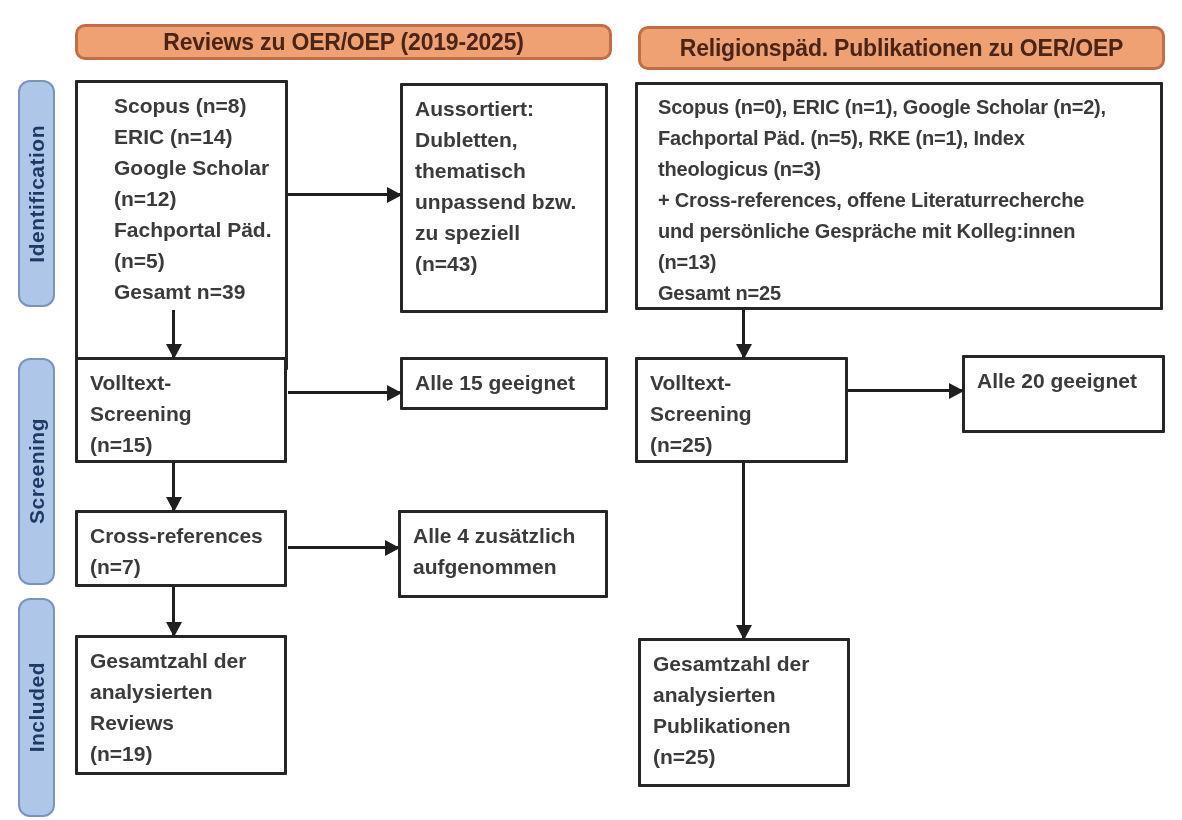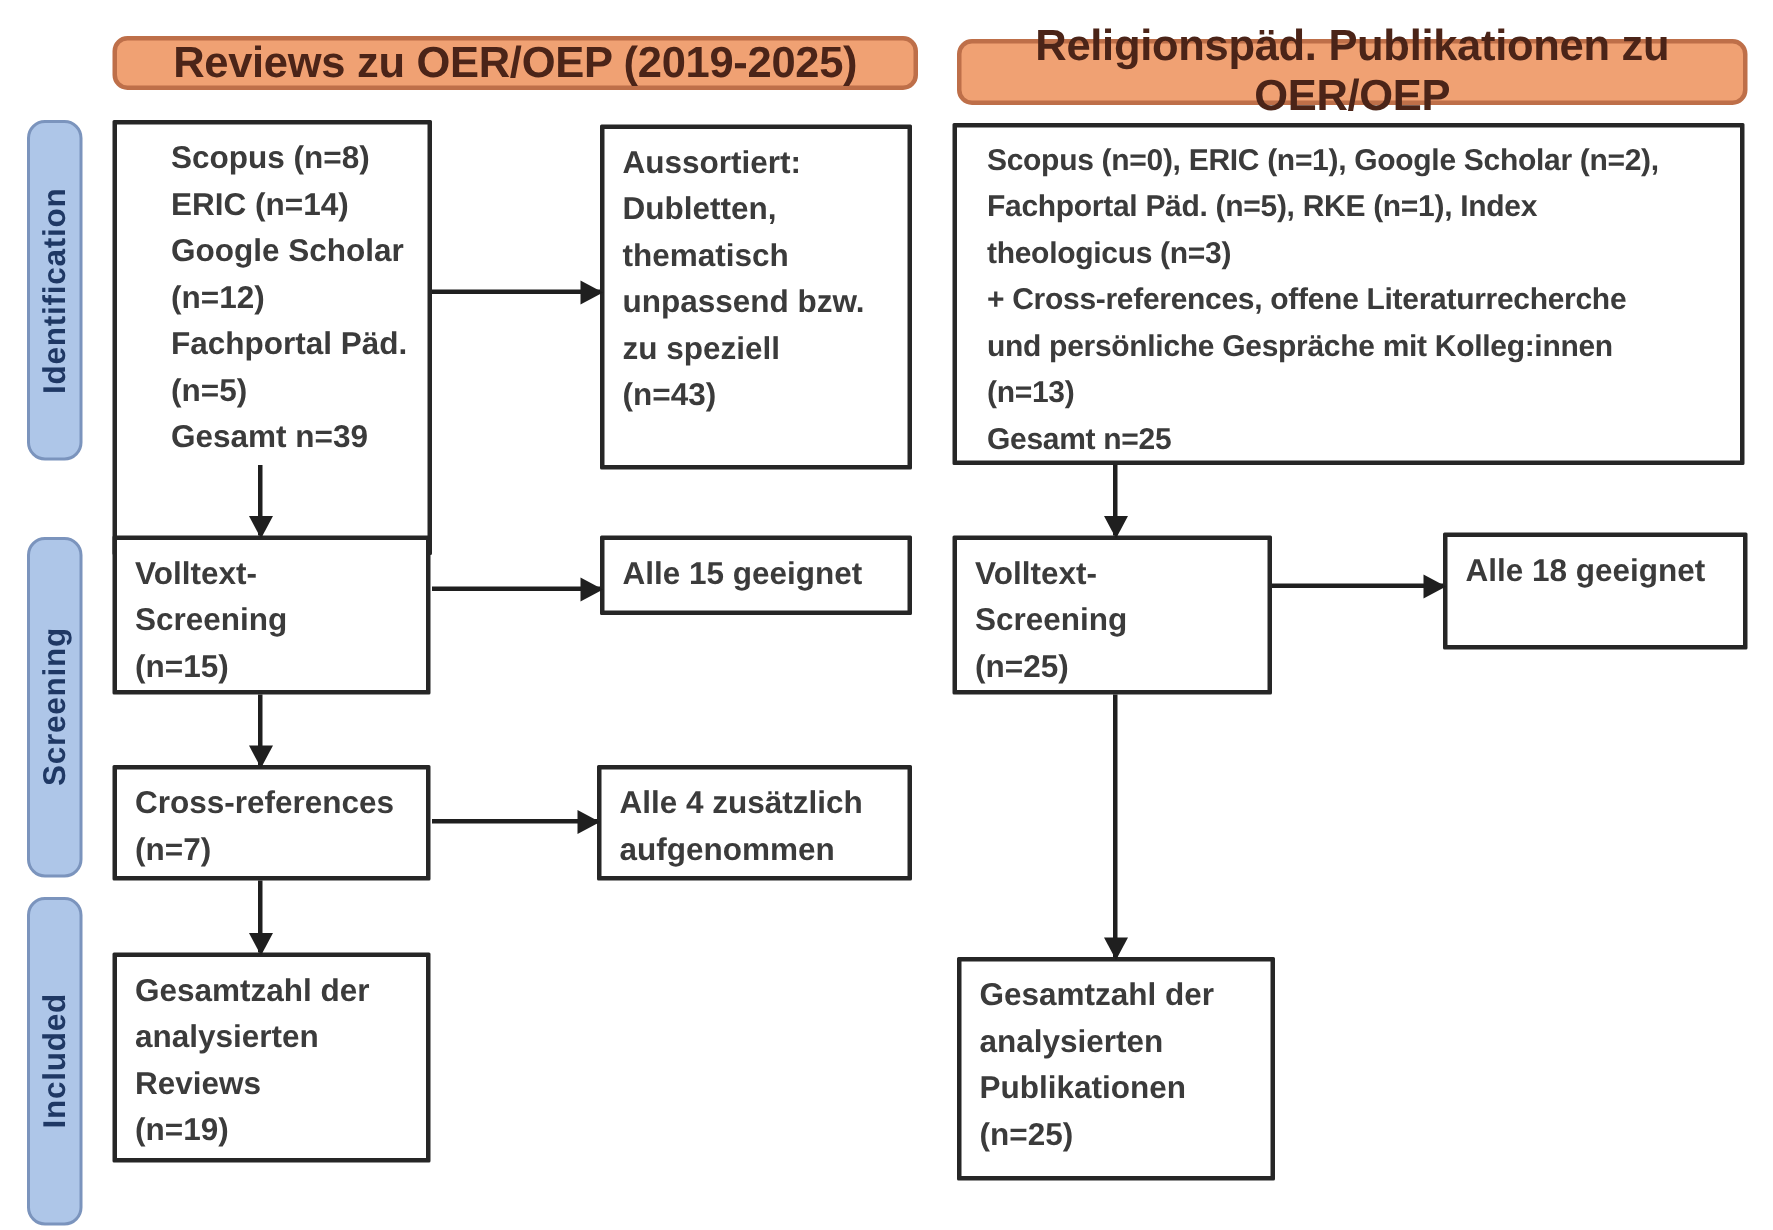--- a/index.html
+++ b/index.html
@@ -4,21 +4,21 @@
 <style>
   html,body{margin:0;padding:0;background:#ffffff;}
   .canvas{
     position:relative;width:1182px;height:820px;background:var(--bg,#ffffff);
     font-family:"Liberation Sans","DejaVu Sans",sans-serif;overflow:hidden;
   }
   .colhdr{
     position:absolute;display:flex;align-items:center;justify-content:center;
     background:var(--header-fill,#F0A173);border:3px solid var(--header-border,#BE6F49);
     border-radius:10px;color:var(--header-text,#4B2418);
-    font-weight:bold;font-size:29px;letter-spacing:-0.2px;box-sizing:border-box;text-align:center;
+    font-weight:bold;font-size:23px;letter-spacing:-0.2px;box-sizing:border-box;text-align:center;
   }
   .stage{
     position:absolute;display:flex;align-items:center;justify-content:center;
     background:var(--stage-fill,#AEC6E8);border:2px solid var(--stage-border,#7B94BD);
     border-radius:12px;box-sizing:border-box;
   }
   .stage span{
     writing-mode:vertical-rl;transform:rotate(180deg);
     color:var(--stage-text,#1F3864);font-weight:bold;font-size:21px;letter-spacing:0.5px;
   }
@@ -71,38 +71,38 @@
 thematisch
 unpassend bzw.
 zu speziell
 (n=43)</div>
   <div class="box" style="left:75px;top:357px;width:212px;height:106px;">Volltext-
 Screening
 (n=15)</div>
   <div class="box" style="left:400px;top:357px;width:208px;height:53px;">Alle 15 geeignet</div>
   <div class="box" style="left:75px;top:510px;width:212px;height:77px;">Cross-references
 (n=7)</div>
-  <div class="box" style="left:398px;top:510px;width:210px;height:77px;">Alle 4 zusätzlich
+  <div class="box" style="left:398px;top:510px;width:210px;height:88px;">Alle 4 zusätzlich
 aufgenommen</div>
   <div class="box" style="left:75px;top:635px;width:212px;height:140px;">Gesamtzahl der
 analysierten
 Reviews
 (n=19)</div>
 
   <div class="box small-text" style="left:635px;top:82px;width:528px;height:228px;">Scopus (n=0), ERIC (n=1), Google Scholar (n=2),
 Fachportal Päd. (n=5), RKE (n=1), Index
 theologicus (n=3)
 + Cross-references, offene Literaturrecherche
 und persönliche Gespräche mit Kolleg:innen
 (n=13)
 Gesamt n=25</div>
   <div class="box" style="left:635px;top:357px;width:213px;height:106px;">Volltext-
 Screening
 (n=25)</div>
-  <div class="box" style="left:962px;top:355px;width:203px;height:78px;">Alle 18 geeignet</div>
+  <div class="box" style="left:962px;top:355px;width:203px;height:78px;">Alle 20 geeignet</div>
   <div class="box" style="left:638px;top:638px;width:212px;height:149px;">Gesamtzahl der
 analysierten
 Publikationen
 (n=25)</div>
 
   <div class="arrow-h" style="left:288px;top:193px;width:112px;"></div>
   <div class="arrow-v" style="left:172px;top:310px;height:47px;"></div>
   <div class="arrow-h" style="left:288px;top:391px;width:112px;"></div>
   <div class="arrow-v" style="left:172px;top:463px;height:47px;"></div>
   <div class="arrow-h" style="left:288px;top:546px;width:110px;"></div>

